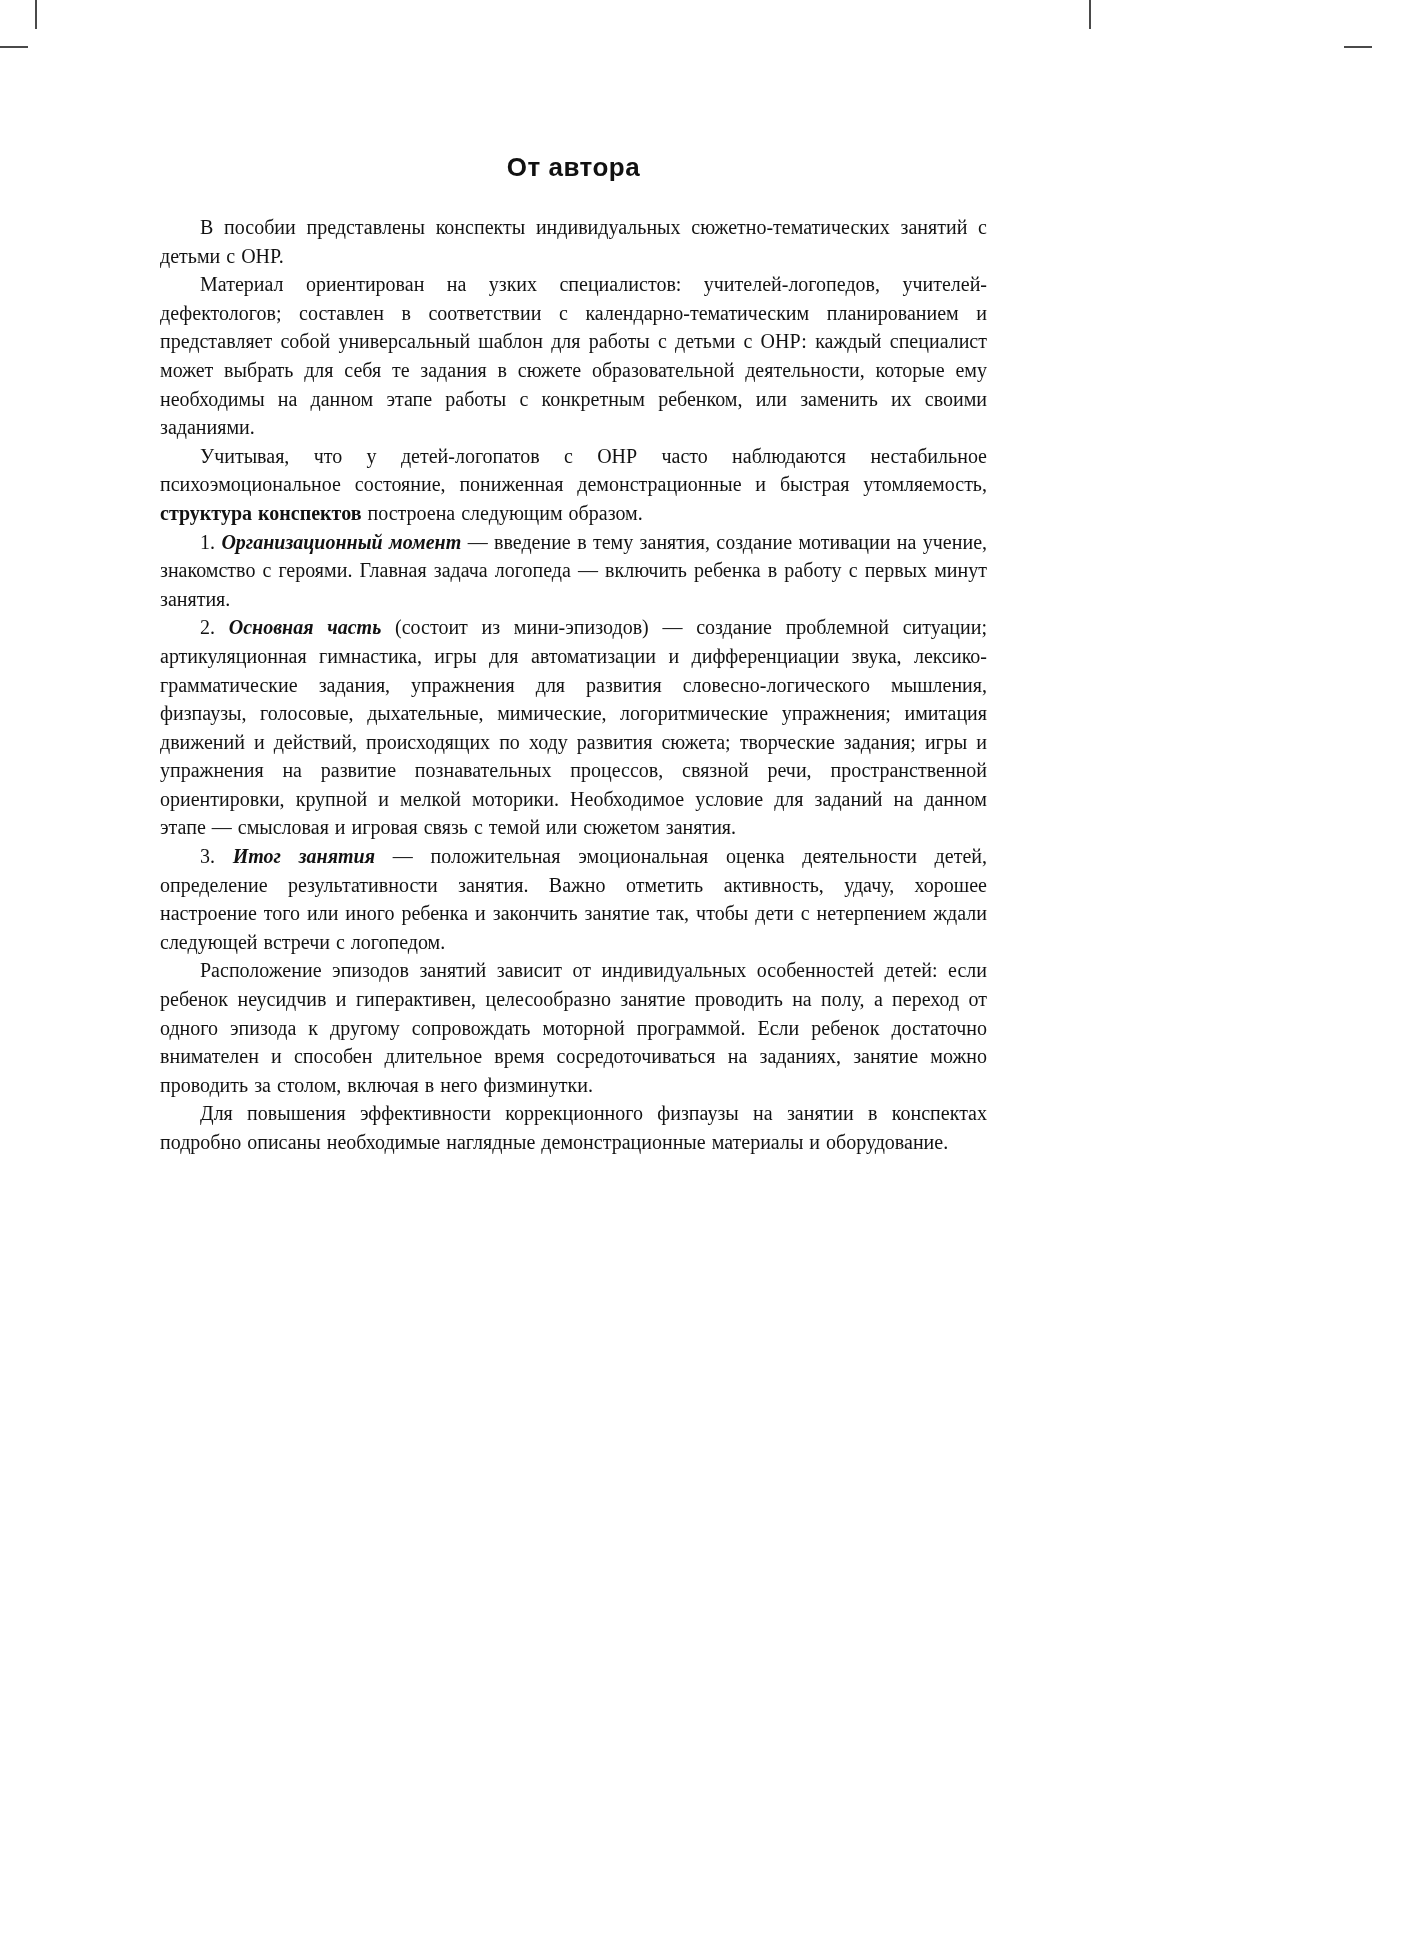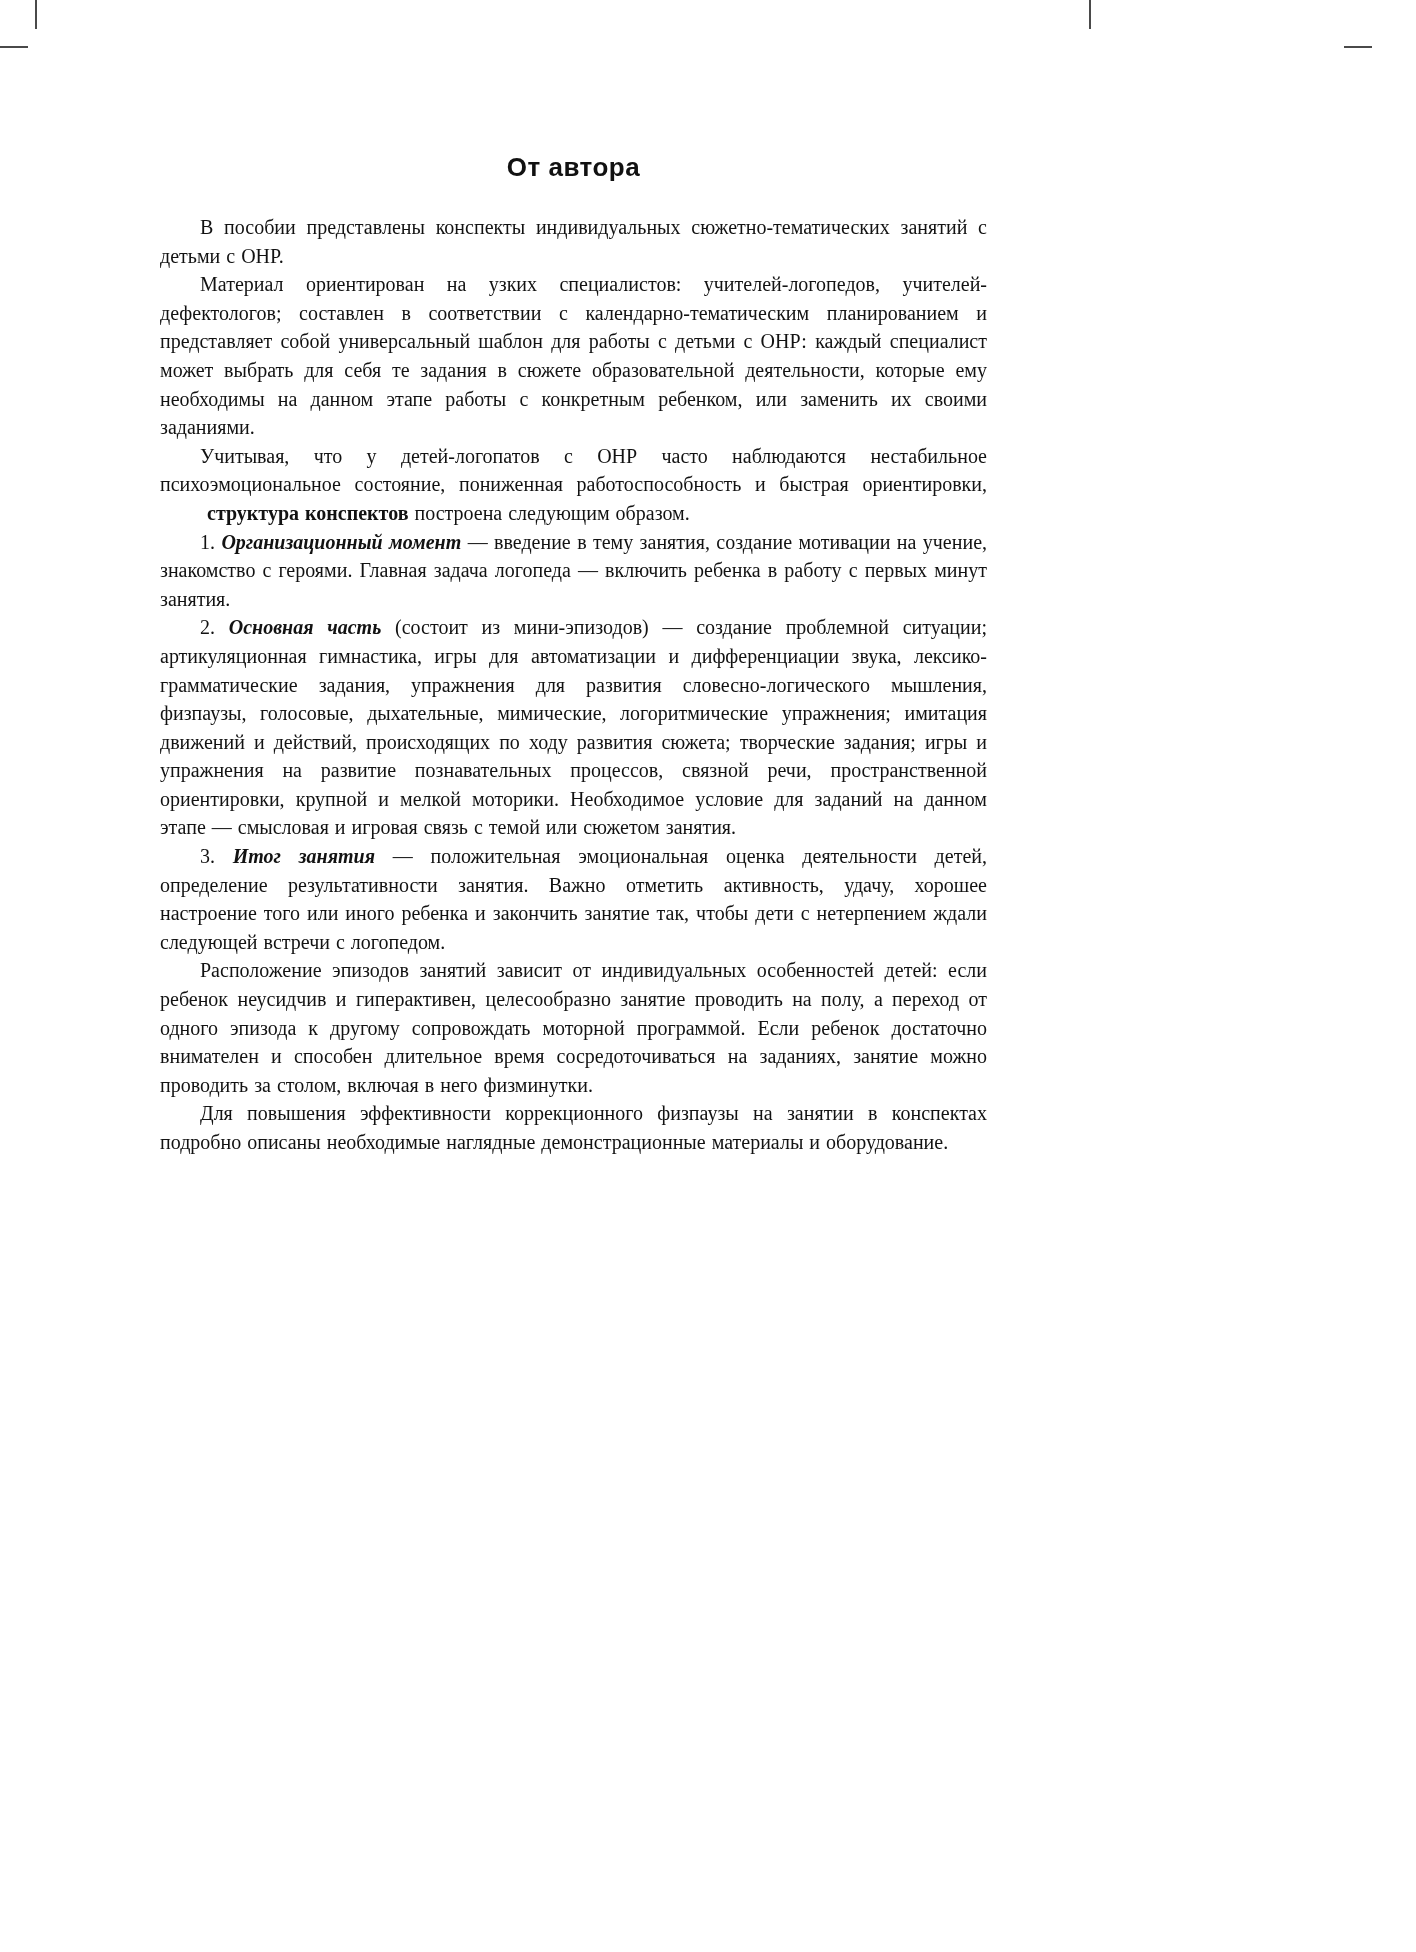--- a/index.html
+++ b/index.html
@@ -43,38 +43,38 @@
     font-family: "Liberation Serif", serif;
     font-size: 20px;
     line-height: 28.6px;
     color: #121212;
     text-align: justify;
     text-indent: 40px;
     margin: 0;
     word-spacing: 1px;
   }
   .seg-normal { font-weight: 400; font-style: normal; }
-  .seg-bold   { font-weight: 700; font-style: normal; margin-left: 47px; }
+  .seg-bold   { font-weight: 700; font-style: normal; }
   .seg-bold-italic { font-weight: 700; font-style: italic; }
 </style>
 </head>
 <body>
 
 <div class="sheet">
   <div class="crop crop-tl-v"></div>
   <div class="crop crop-tl-h"></div>
   <div class="crop crop-tr-v"></div>
   <div class="crop crop-tr-h"></div>
 
   <div class="text-block">
     <h1 class="doc-title">От автора</h1>
     <div>
         <p class="para"><span class="seg-normal">В пособии представлены конспекты индивидуальных сюжетно-тематических занятий с детьми с ОНР.</span></p>
         <p class="para"><span class="seg-normal">Материал ориентирован на узких специалистов: учителей-логопедов, учителей-дефектологов; составлен в соответствии с календарно-тематическим планированием и представляет собой универсальный шаблон для работы с детьми с ОНР: каждый специалист может выбрать для себя те задания в сюжете образовательной деятельности, которые ему необходимы на данном этапе работы с конкретным ребенком, или заменить их своими заданиями.</span></p>
-        <p class="para"><span class="seg-normal">Учитывая, что у детей-логопатов с ОНР часто наблюдаются нестабильное психоэмоциональное состояние, пониженная работоспособность и быстрая ориентировки, </span><span class="seg-bold">структура конспектов</span><span class="seg-normal"> построена следующим образом.</span></p>
+        <p class="para"><span class="seg-normal">Учитывая, что у детей-логопатов с ОНР часто наблюдаются нестабильное психоэмоциональное состояние, пониженная демонстрационные и быстрая утомляемость, </span><span class="seg-bold">структура конспектов</span><span class="seg-normal"> построена следующим образом.</span></p>
         <p class="para"><span class="seg-normal">1. </span><span class="seg-bold-italic">Организационный момент</span><span class="seg-normal"> — введение в тему занятия, создание мотивации на учение, знакомство с героями. Главная задача логопеда — включить ребенка в работу с первых минут занятия.</span></p>
         <p class="para"><span class="seg-normal">2. </span><span class="seg-bold-italic">Основная часть</span><span class="seg-normal"> (состоит из мини-эпизодов) — создание проблемной ситуации; артикуляционная гимнастика, игры для автоматизации и дифференциации звука, лексико-грамматические задания, упражнения для развития словесно-логического мышления, физпаузы, голосовые, дыхательные, мимические, логоритмические упражнения; имитация движений и действий, происходящих по ходу развития сюжета; творческие задания; игры и упражнения на развитие познавательных процессов, связной речи, пространственной ориентировки, крупной и мелкой моторики. Необходимое условие для заданий на данном этапе — смысловая и игровая связь с темой или сюжетом занятия.</span></p>
         <p class="para"><span class="seg-normal">3. </span><span class="seg-bold-italic">Итог занятия</span><span class="seg-normal"> — положительная эмоциональная оценка деятельности детей, определение результативности занятия. Важно отметить активность, удачу, хорошее настроение того или иного ребенка и закончить занятие так, чтобы дети с нетерпением ждали следующей встречи с логопедом.</span></p>
         <p class="para"><span class="seg-normal">Расположение эпизодов занятий зависит от индивидуальных особенностей детей: если ребенок неусидчив и гиперактивен, целесообразно занятие проводить на полу, а переход от одного эпизода к другому сопровождать моторной программой. Если ребенок достаточно внимателен и способен длительное время сосредоточиваться на заданиях, занятие можно проводить за столом, включая в него физминутки.</span></p>
         <p class="para"><span class="seg-normal">Для повышения эффективности коррекционного физпаузы на занятии в конспектах подробно описаны необходимые наглядные демонстрационные материалы и оборудование.</span></p>
       </div>
   </div>
 </div>
 
 </body></html>

